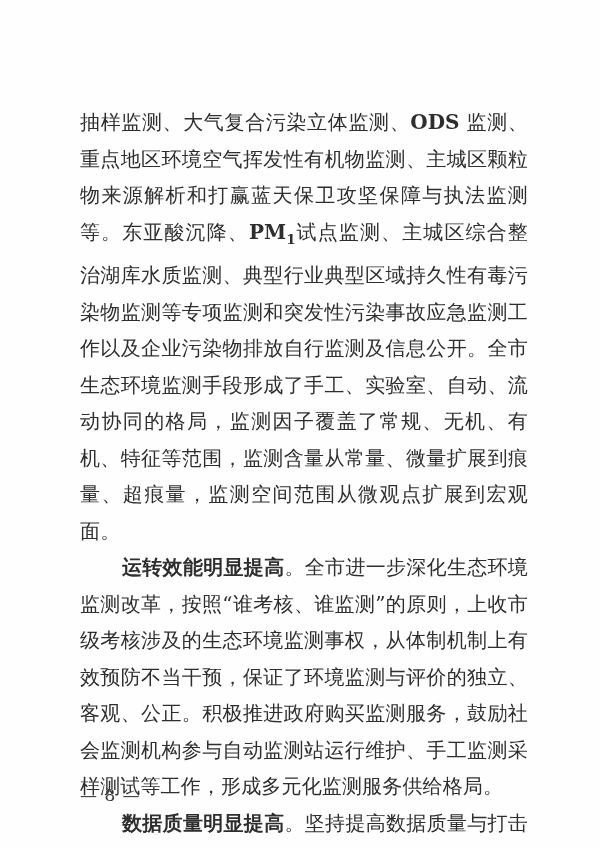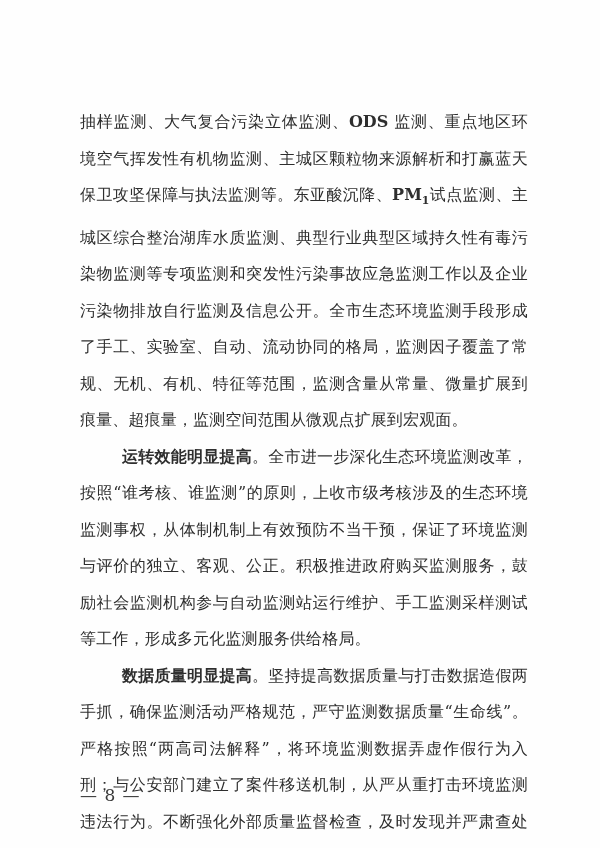--- a/index.html
+++ b/index.html
@@ -27,21 +27,21 @@
 
   .text-block {
     position: absolute;
     left: 80px;
     top: 104px;
     width: 448px;
   }
 
   .para {
     margin: 0;
-    font-size: 16px;
+    font-size: 20px;
     line-height: 36.5px;
     text-align: justify;
     text-justify: inter-character;
     letter-spacing: 0.15px;
     color: #2e2e2e;
     text-indent: 0;
     word-break: break-all;
   }
 
   .para.indent {

